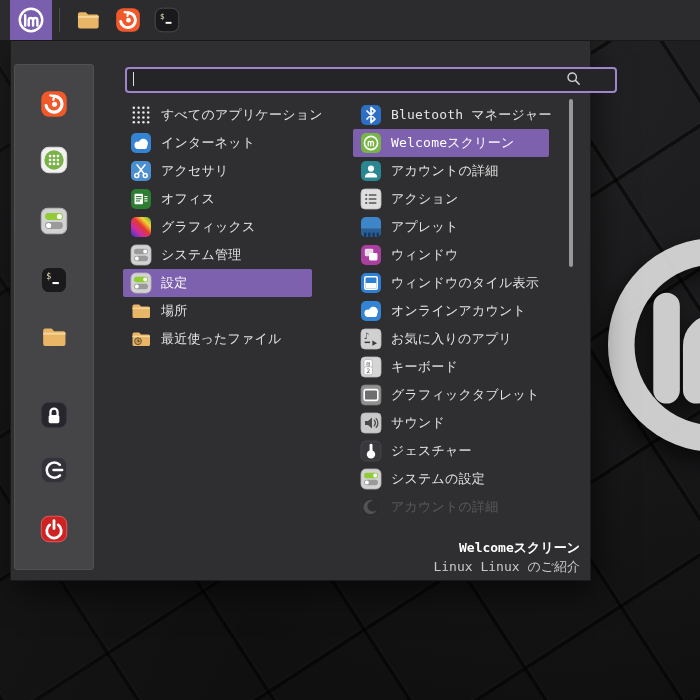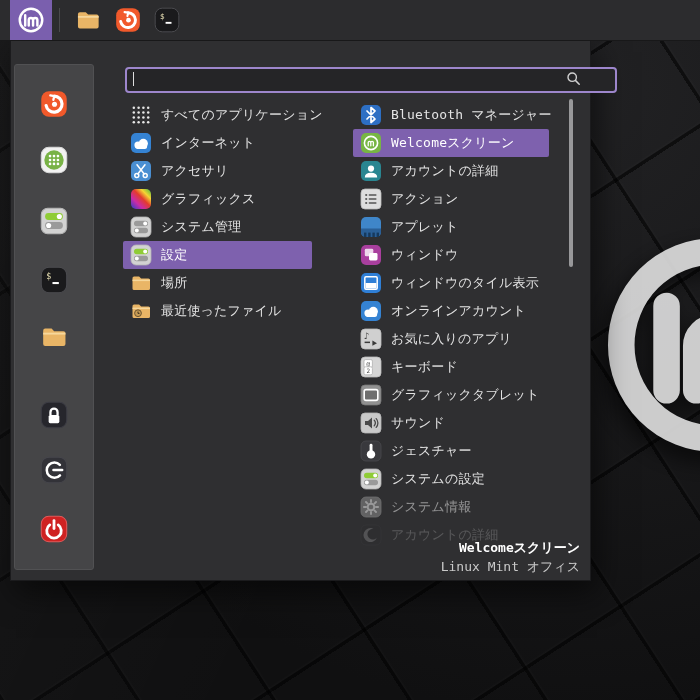--- a/index.html
+++ b/index.html
@@ -195,20 +195,39 @@
                 <circle cx="6.8" cy="15.6" r="2"></circle>
                 <circle cx="15.2" cy="15.6" r="2"></circle>
               </g>
             </svg>
           </span>
           <span class="row-label">アクセサリ</span>
         </div>
         <div class="row">
           <span class="row-icon">
             <svg viewBox="0 0 22 22" width="100%" height="100%">
+              <rect x="1" y="1" width="20" height="20" rx="5" fill="#2d7d33"></rect>
+              <rect x="4.5" y="5.8" width="8.5" height="10.4" rx="1" fill="#fff"></rect>
+              <g fill="#2d7d33">
+                <rect x="6" y="8" width="5.5" height="1.1"></rect>
+                <rect x="6" y="10.2" width="5.5" height="1.1"></rect>
+                <rect x="6" y="12.4" width="4" height="1.1"></rect>
+              </g>
+              <g fill="#fff">
+                <rect x="14.3" y="8" width="3.2" height="1.1"></rect>
+                <rect x="14.3" y="10.2" width="3.2" height="1.1"></rect>
+                <rect x="14.3" y="12.4" width="3.2" height="1.1"></rect>
+              </g>
+            </svg>
+          </span>
+          <span class="row-label">オフィス</span>
+        </div>
+        <div class="row">
+          <span class="row-icon">
+            <svg viewBox="0 0 22 22" width="100%" height="100%">
               <defs>
                 <linearGradient id="rb0" x1="0" y1="1" x2="1" y2="0">
                   <stop offset="0" stop-color="#2740c8"></stop>
                   <stop offset=".3" stop-color="#c92ba6"></stop>
                   <stop offset=".55" stop-color="#e33b2e"></stop>
                   <stop offset=".75" stop-color="#f4d434"></stop>
                   <stop offset="1" stop-color="#42b83f"></stop>
                 </linearGradient>
               </defs>
               <rect x="1" y="1" width="20" height="20" rx="5" fill="url(#rb0)"></rect>
@@ -413,44 +432,32 @@
             <svg viewBox="0 0 22 22" width="100%" height="100%">
               <rect x="1" y="1" width="20" height="20" rx="5" fill="#d2d2d2" stroke="#b5b5b5" stroke-width="0.8"></rect>
               <rect x="4" y="4.8" width="14" height="5.4" rx="2.7" fill="#8fcc36"></rect>
               <circle cx="15.2" cy="7.5" r="2" fill="#ffffff"></circle>
    <rect x="4" y="11.8" width="14" height="5.4" rx="2.7" fill="#9a9a9a"></rect>
               <circle cx="6.8" cy="14.5" r="2" fill="#ffffff"></circle>
             </svg>
           </span>
           <span class="row-label">システムの設定</span>
         </div>
-        <div class="row" style="opacity: 0.55;">
-          <span class="row-icon">
-            <svg viewBox="0 0 22 22" width="100%" height="100%">
-              <rect x="1" y="1" width="20" height="20" rx="5" fill="#8c8c8c" stroke="#a5a5a5" stroke-width="0.8"></rect>
-              <g stroke="#f0f0f0" stroke-width="1.9" stroke-linecap="round">
-                <circle cx="11" cy="11" r="3.3" fill="none"></circle>
-                <path d="M11 3.9 V6.1 M11 15.9 V18.1 M3.9 11 H6.1 M15.9 11 H18.1 M6 6 L7.6 7.6 M14.4 14.4 L16 16 M16 6 L14.4 7.6 M7.6 14.4 L6 16"></path>
-              </g>
-            </svg>
-          </span>
-          <span class="row-label">システム情報</span>
-        </div>
         <div class="row" style="opacity: 0.22;">
           <span class="row-icon">
             <svg viewBox="0 0 22 22" width="100%" height="100%">
               <rect x="1" y="1" width="20" height="20" rx="5" fill="#2c2c30" stroke="#46464a" stroke-width="0.8"></rect>
               <path d="M13.6 4.8 A7 7 0 1 0 17 13.6 A5.4 5.4 0 1 1 13.6 4.8 Z" fill="#d3d3d3"></path>
             </svg>
           </span>
           <span class="row-label">アカウントの詳細</span>
         </div>
       </div>
 
     <div id="scroll-thumb" class="abs"></div>
 
     <div id="app-info" class="abs">
       <div class="title">Welcomeスクリーン</div>
-      <div class="subtitle">Linux Mint オフィス</div>
+      <div class="subtitle">Linux Linux のご紹介</div>
     </div>
   </div>
 
 </div>
 
 </body></html>

